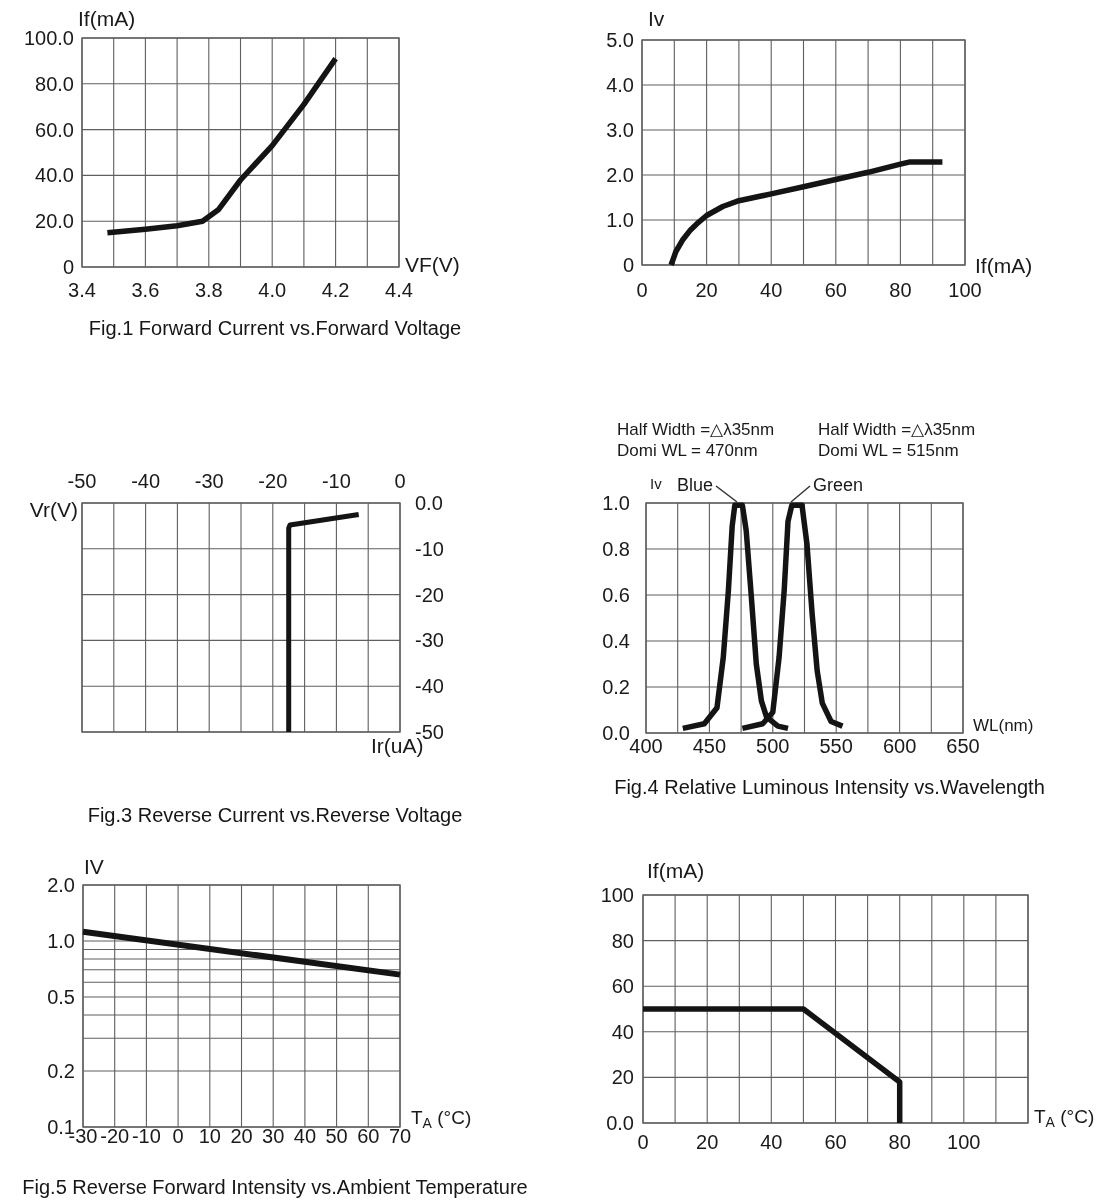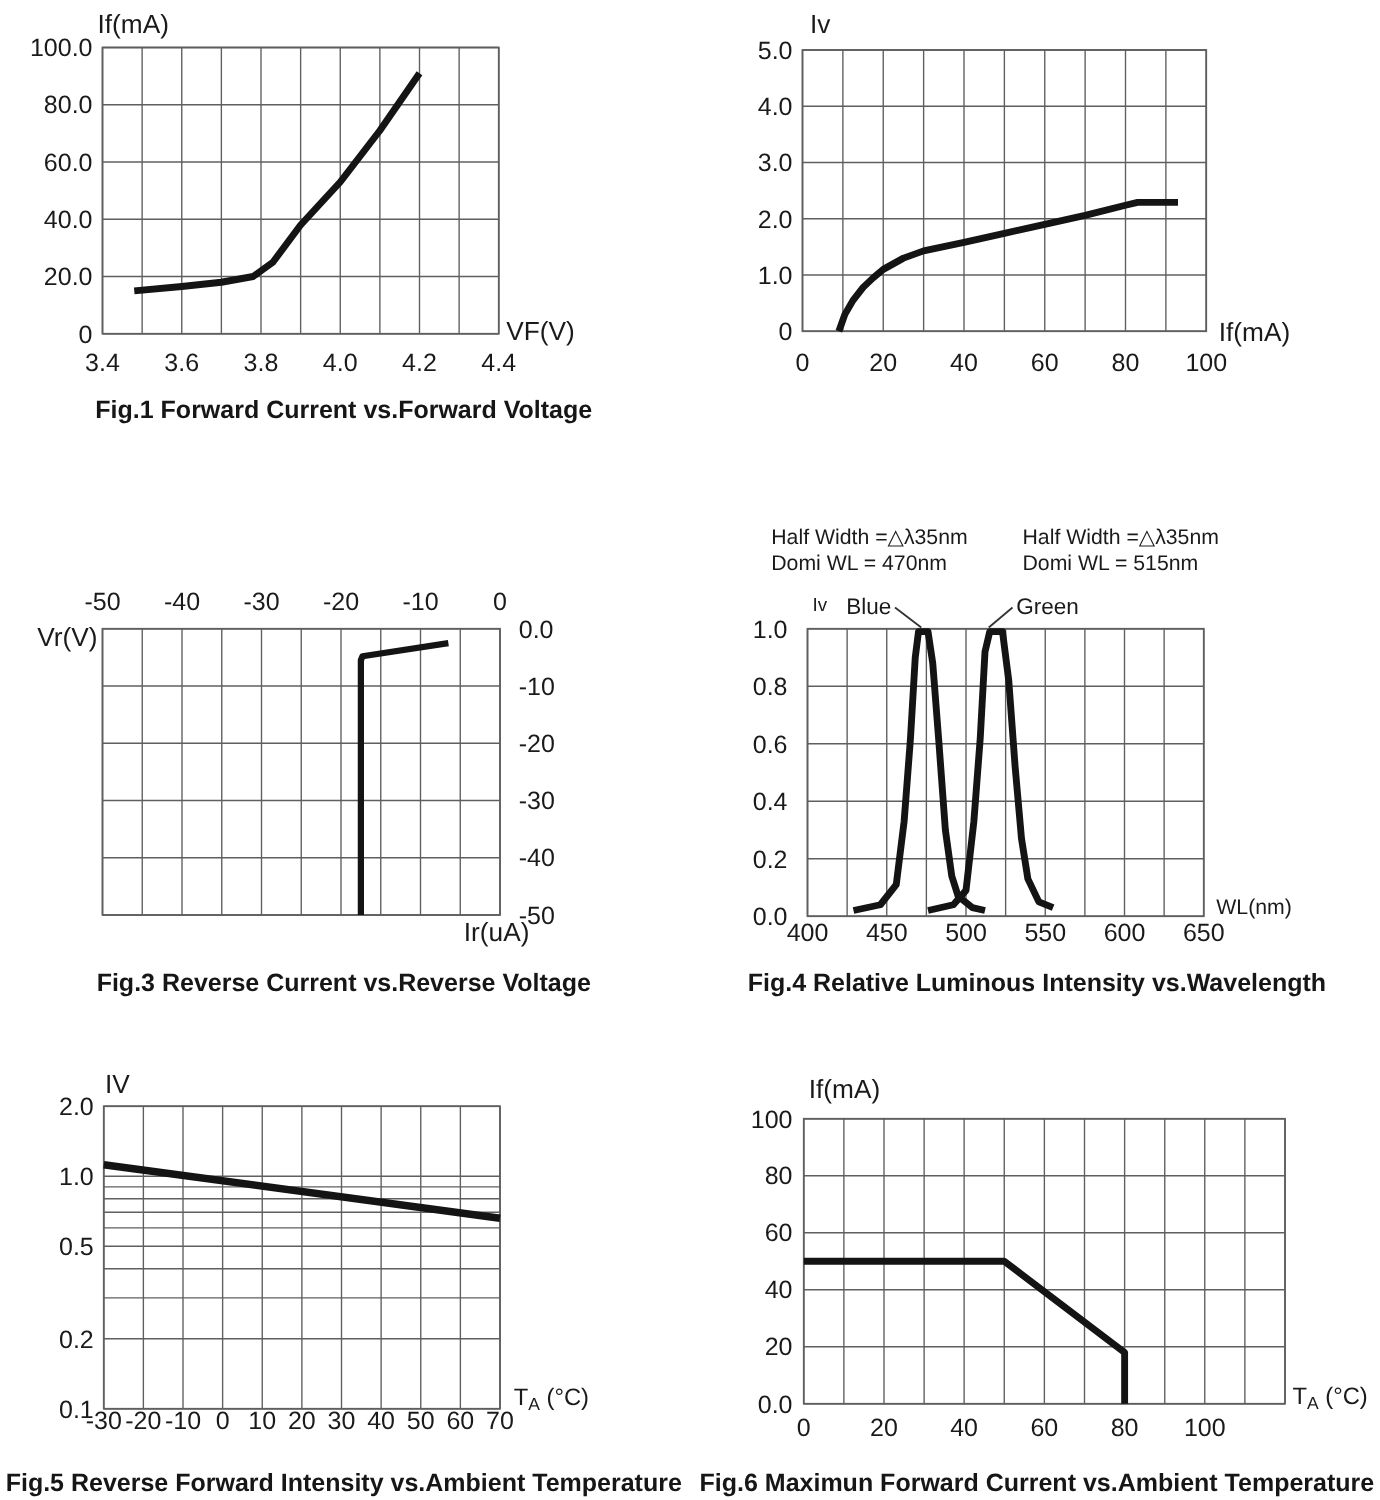--- a/index.html
+++ b/index.html
@@ -15,21 +15,20 @@
     fill:#1a1a1a;
     font-family:"Liberation Sans",sans-serif;
   }
   .caption{
     position:absolute;
     text-align:center;
     font-size:20px;
     letter-spacing:0;
     color:#161616;
     white-space:nowrap;
-    font-weight:bold;
   }
 </style>
 </head>
 <body>
 
 <div class="page">
   <svg id="charts-svg" width="1104" height="1200" viewBox="0 0 1104 1200">
       <g>
         <g stroke="#5f5f5f" stroke-width="1.1">
           <line x1="82.0" y1="38" x2="82.0" y2="267"></line>
@@ -268,17 +267,16 @@
         <text x="634" y="1031.8" font-size="20" text-anchor="end" dy="0.35em">40</text>
         <text x="634" y="1077.4" font-size="20" text-anchor="end" dy="0.35em">20</text>
         <text x="634" y="1123.0" font-size="20" text-anchor="end" dy="0.35em">0.0</text>
         <text x="1034" y="1123" font-size="19" text-anchor="start"><tspan font-size="19">T</tspan><tspan font-size="14" dy="4">A</tspan><tspan font-size="19" dy="-4"> (°C)</tspan></text>
         <text x="647" y="878" font-size="21" text-anchor="start">If(mA)</text>
         <polyline points="643.0,1009.0 803.4,1009.0 899.7,1082.0 899.7,1123.0" fill="none" stroke="#141414" stroke-width="5.5" stroke-linejoin="round" stroke-linecap="butt"></polyline>
       </g>
     </svg>
 
   <div class="caption" style="left:0;top:317px;width:550px">Fig.1 Forward Current vs.Forward Voltage</div>
-  <div class="caption" style="left:0;top:776px;width:550px">Fig.3 Reverse Current vs.Reverse Voltage</div>
+  <div class="caption" style="left:0;top:804px;width:550px">Fig.3 Reverse Current vs.Reverse Voltage</div>
   <div class="caption" style="left:555px;top:776px;width:549px">Fig.4 Relative Luminous Intensity vs.Wavelength</div>
   <div class="caption" style="left:0;top:1176px;width:550px">Fig.5 Reverse Forward Intensity vs.Ambient Temperature</div>
-  <div class="caption" style="left:555px;top:1176px;width:549px">Fig.6 Maximun Forward Current vs.Ambient Temperature</div>
 </div>
 
 </body></html>

